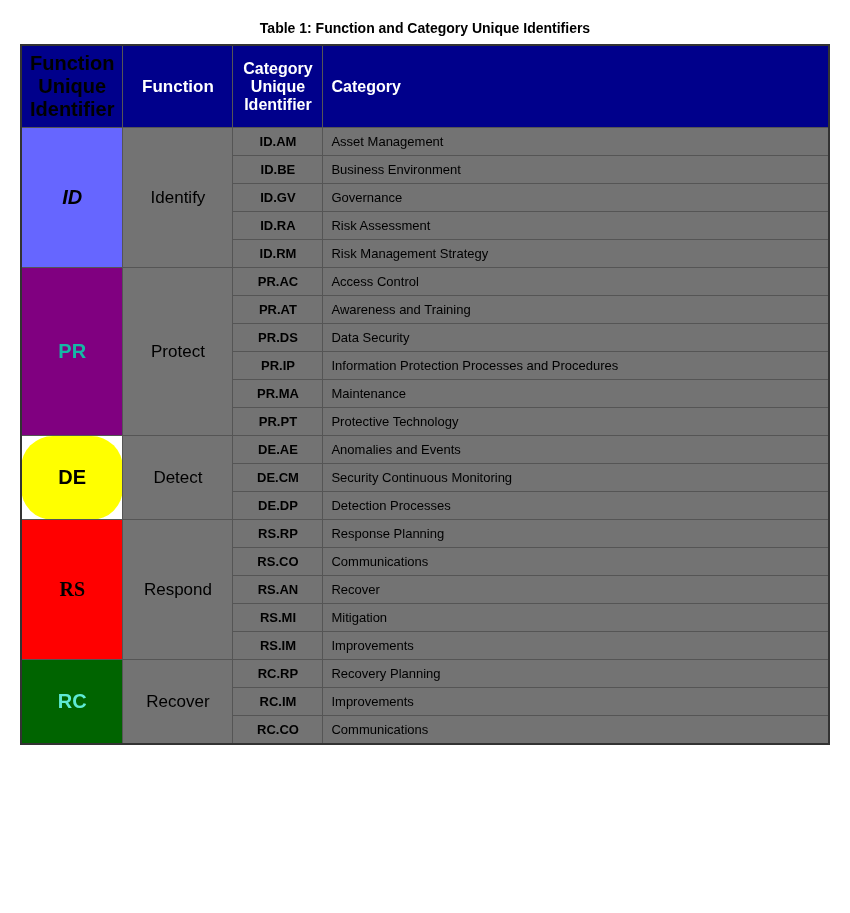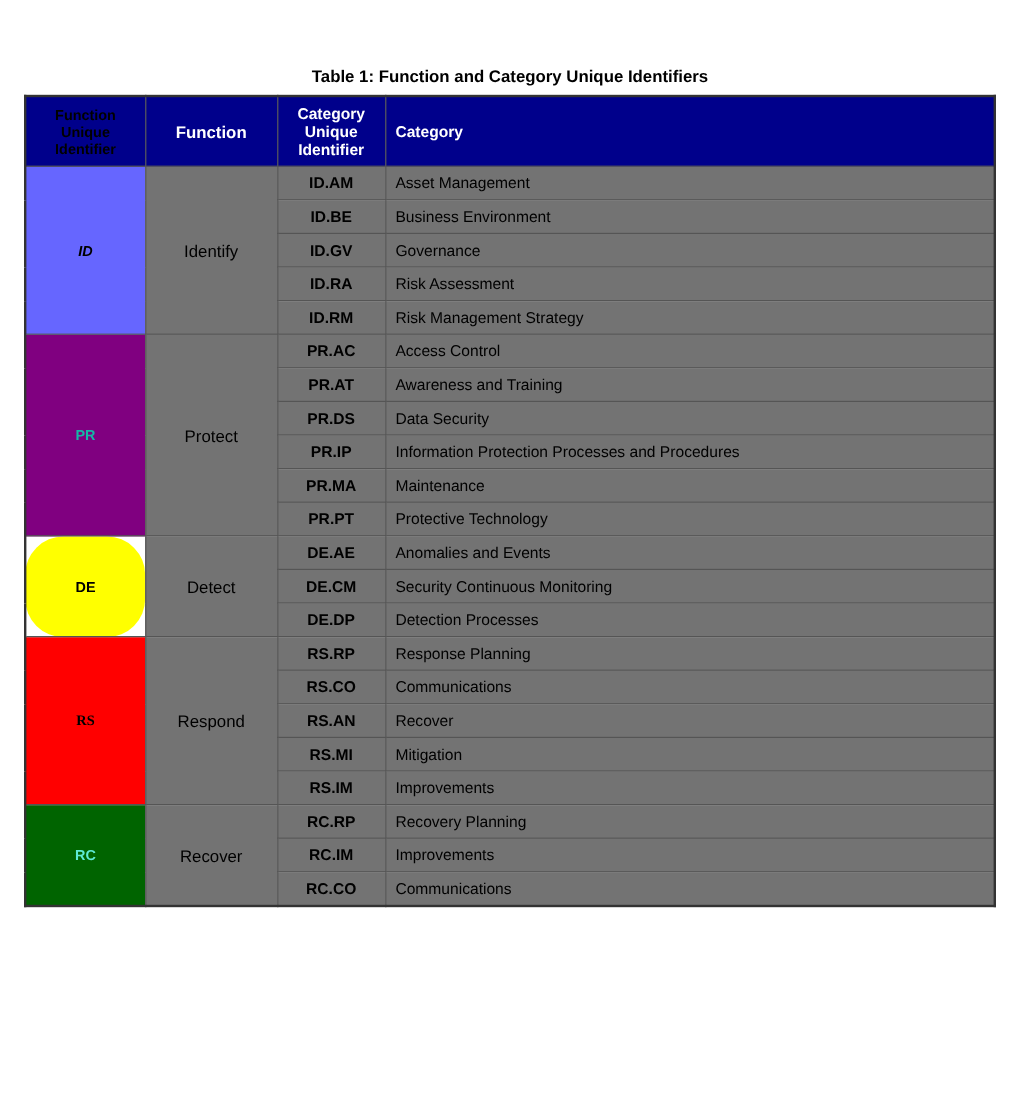--- a/index.html
+++ b/index.html
@@ -9,21 +9,20 @@
       background: #fff;
       display: flex;
       justify-content: center;
       align-items: flex-start;
       padding: 20px;
       width: 850px;
       min-height: 913px;
     }
     .page-container {
       width: 821px;
-      margin-top: 35px;
     }
     .table-title {
       text-align: center;
       font-weight: bold;
       font-size: 14px;
       margin-bottom: 8px;
       color: #000;
     }
     table {
       width: 100%;
@@ -33,33 +32,33 @@
     th, td {
       border: 1px solid #555;
       padding: 6px 8px;
       vertical-align: middle;
     }
     thead th {
       background-color: #00008B;
       color: #fff;
       font-weight: bold;
       text-align: center;
-      font-size: 13px;
+      font-size: 16px;
     }
     .func-uid-col {
       width: 100px;
       text-align: center;
       font-weight: bold;
-      font-size: 12px;
+      font-size: 20px;
       color: #000;
     }
     .function-col {
       width: 110px;
       text-align: center;
-      font-size: 14px;
+      font-size: 17px;
     }
     .cat-uid-col {
       width: 90px;
       text-align: center;
       font-weight: bold;
     }
     .category-col {
       text-align: left;
     }
     .id-cell {

